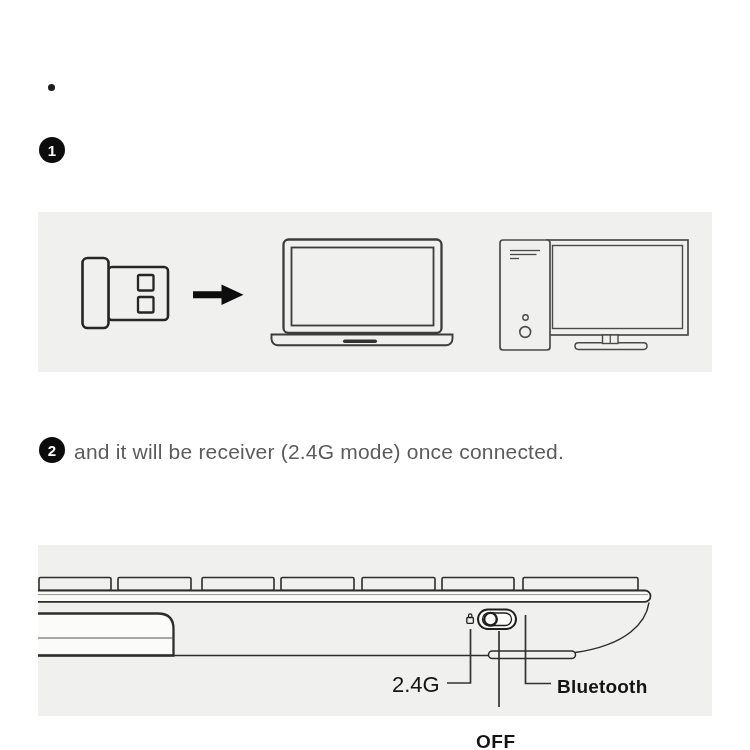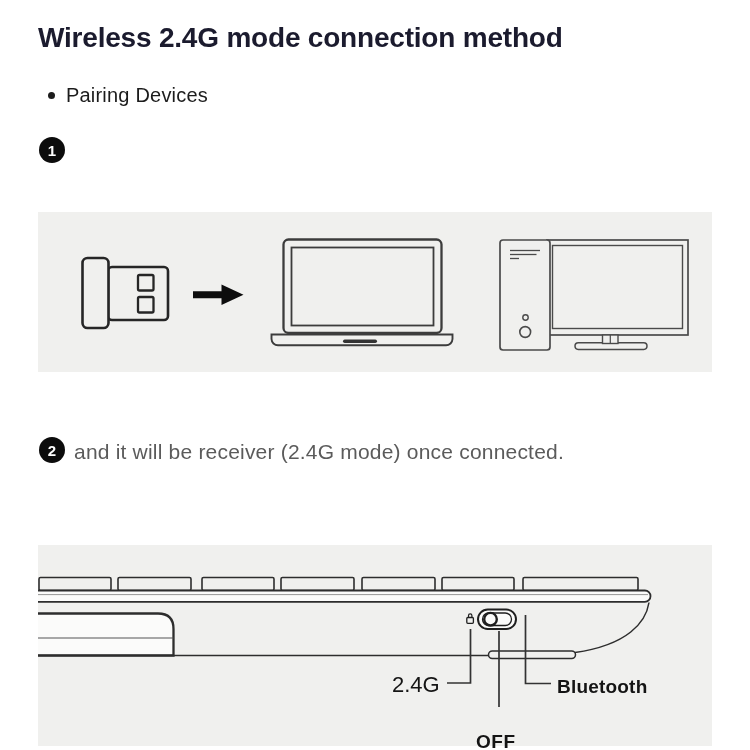--- a/index.html
+++ b/index.html
@@ -19,37 +19,35 @@
   .step-2{left:39px;top:437px;}
   .step-badge{
     width:26px;height:26px;border-radius:50%;background:#0c0c0c;color:#ffffff;
     display:flex;align-items:center;justify-content:center;
     font-size:15px;font-weight:700;flex:0 0 auto;margin-right:9px;
   }
   .step-text{font-size:21px;color:#5b5b5b;letter-spacing:0.2px;line-height:29px;padding-top:0px;}
   .step-1 .step-text{padding-top:1px;}
   .panel{position:absolute;left:38px;background:#f0f0ee;}
   .panel-1{top:212px;width:674px;height:160px;}
-  .panel-2{top:545px;width:674px;height:201px;}
+  .panel-2{top:545px;width:674px;height:171px;}
   .panel svg{position:absolute;left:0;top:0;display:block;}
   .diagram-label{position:absolute;color:#141414;white-space:nowrap;}
   .label-24g{left:354px;top:127px;font-size:22px;font-weight:500;}
   .label-off{left:438px;top:170px;font-size:19px;font-weight:700;letter-spacing:0.5px;margin-top:16px;}
   .label-bt{left:519px;top:131px;font-size:19px;font-weight:700;letter-spacing:0.2px;}
 </style>
 </head>
 <body>
 
 <div class="page">
 
-  <div class="title">Wireless 2.4G mode connection method</div>
 
   <div class="bullet-row">
     <div class="bullet-dot"></div>
-    <div class="bullet-label">Pairing Devices</div>
   </div>
 
   <div class="step step-1">
     <div class="step-badge">1</div>
   </div>
 
   <div class="panel panel-1">
     <svg width="674" height="160" viewBox="38 212 674 160">
 
       <g>

